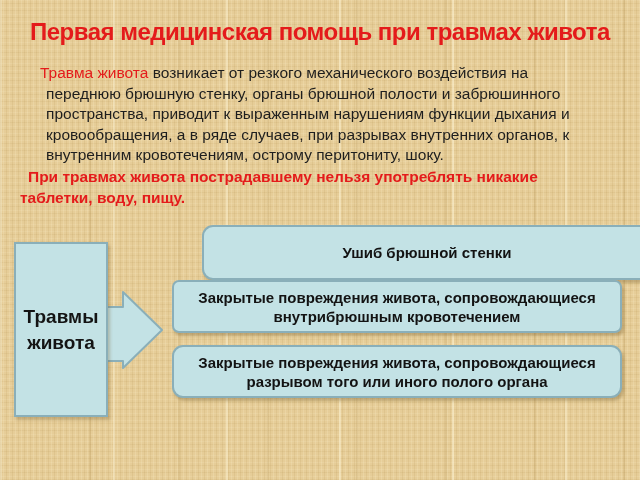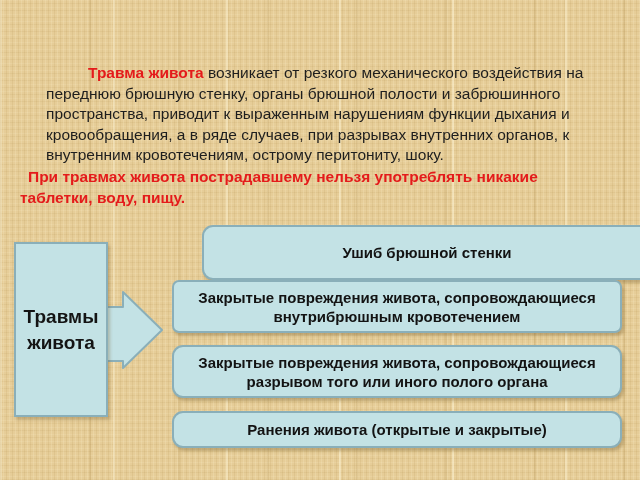--- a/index.html
+++ b/index.html
@@ -18,21 +18,21 @@
   .title{
     position:absolute;left:30px;top:18px;width:590px;
     font-size:24px;font-weight:bold;letter-spacing:-0.5px;
     color:#e41b1b;white-space:nowrap;
   }
   .para{
     position:absolute;left:46px;top:63px;width:552px;margin:0;
     font-size:15.5px;line-height:20.5px;color:#1e1e1e;
     text-indent:-6px;
   }
-  .para .lead{color:#e41b1b;font-weight:bold;margin-left:48px;}
+  .para .lead{color:#e41b1b;font-weight:normal;}
   .warning{
     position:absolute;left:20px;top:166px;width:560px;margin:0;
     font-size:15.5px;line-height:21px;font-weight:bold;color:#e41b1b;
     text-indent:8px;
   }
   .source-box{
     position:absolute;left:14px;top:242px;width:94px;height:175px;
     background:#c3e2e5;border:2px solid #8aafb9;box-sizing:border-box;
     display:flex;align-items:center;justify-content:center;text-align:center;
     font-size:19px;line-height:26px;font-weight:bold;color:#141414;
@@ -54,20 +54,21 @@
   .b1{top:225px;height:55px;margin-left:30px;}
   .b2{top:280px;height:53px;border-radius:7px;}
   .b3{top:345px;height:53px;justify-content:center;}
   .b4{top:411px;height:37px;}
 </style>
 </head>
 <body>
 
 <div class="slide">
 
+  <div class="title">Первая медицинская помощь при травмах живота</div>
 
   <p class="para"><span class="lead">Травма живота</span><span> возникает от резкого механического воздействия на переднюю брюшную стенку, органы брюшной полости и забрюшинного пространства, приводит к выраженным нарушениям функции дыхания и кровообращения, а в ряде случаев, при разрывах внутренних органов, к внутренним кровотечениям, острому перитониту, шоку.</span></p>
 
   <p class="warning">При травмах живота пострадавшему нельзя употреблять никакие таблетки, воду, пищу.</p>
 
   <div class="source-box">
     <span>Травмы живота</span>
   </div>
 
   <svg class="arrow" viewBox="0 0 66 80" xmlns="http://www.w3.org/2000/svg">
@@ -79,17 +80,14 @@
   </div>
 
   <div class="item b2">
     <span>Закрытые повреждения живота, сопровождающиеся внутрибрюшным кровотечением</span>
   </div>
 
   <div class="item b3">
     <span>Закрытые повреждения живота, сопровождающиеся разрывом того или иного полого органа</span>
   </div>
 
-  <div class="item b4">
-    <span>Ранения живота (открытые и закрытые)</span>
-  </div>
 
 </div>
 
 </body></html>

